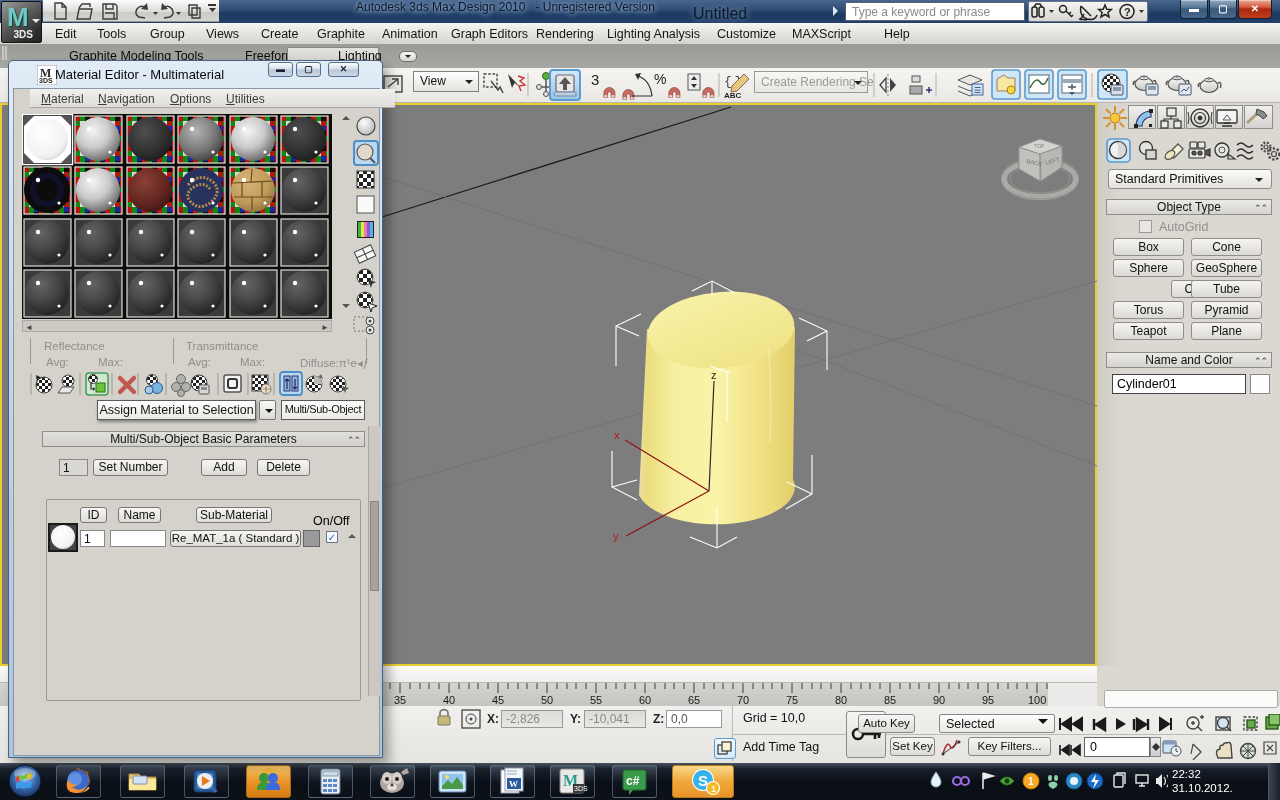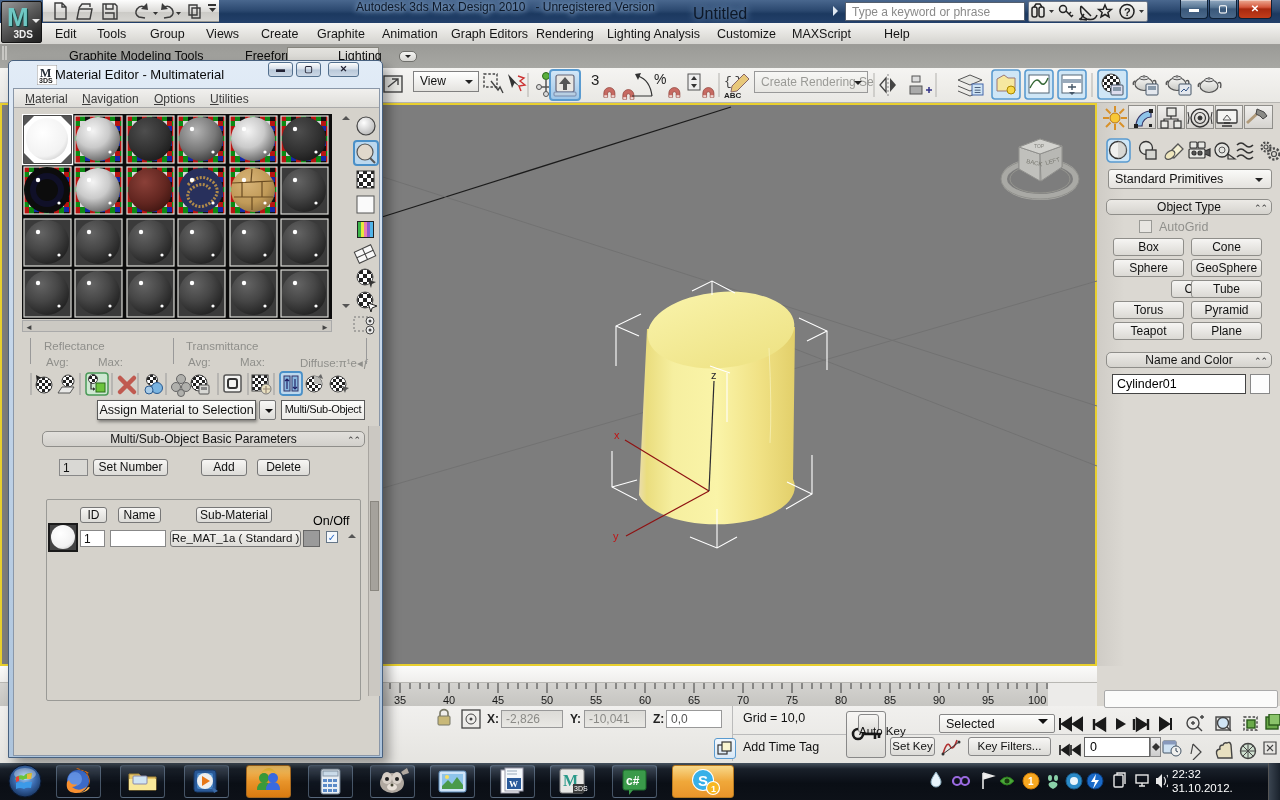--- a/index.html
+++ b/index.html
@@ -31,38 +31,38 @@
 #toolbar{left:0;top:68px;width:1280px;height:35px;background:linear-gradient(#f5f4f2,#e9e8e4);border-bottom:1px solid #b5b4b0;}
 #viewdd{left:413px;top:71px;width:66px;height:21px;background:linear-gradient(#fff,#e4e3df);border:1px solid #808080;font-size:12px;padding:2px 0 0 6px;color:#111;}
 #viewdd:after{content:"";position:absolute;right:5px;top:8px;border:4px solid transparent;border-top-color:#222;}
 #snapbtn{left:549px;top:69px;width:32px;height:32px;border:2px solid #5a9bd0;border-radius:4px;background:linear-gradient(#d3e7f7,#9ec6e8);}
 #cssdd{left:754px;top:71px;width:114px;height:22px;background:linear-gradient(#f7f7f5,#e7e6e2);border:1px solid #999;font-size:12px;color:#9a9a96;padding:3px 0 0 6px;white-space:nowrap;}
 #cssdd:after{content:"";position:absolute;right:5px;top:9px;border:4px solid transparent;border-top-color:#222;}
 #viewport{left:0;top:103px;width:1097px;height:563px;background:#7d7d7d;border:2px solid #e8cf2e;}
 #cmdpanel{left:1097px;top:103px;width:183px;height:610px;background:linear-gradient(90deg,#cfccc6,#dbd8d2 15%);}
 .ctab{position:absolute;top:105px;width:28px;height:24px;background:linear-gradient(#f0efed,#d5d3cf);border:1px solid #8f8e8a;}
 .cpbtn{position:absolute;width:71px;height:18px;background:linear-gradient(#f6f5f3,#dbd9d4);border:1px solid #8f8e8a;border-radius:3px;font-size:12px;text-align:center;line-height:16px;color:#111;white-space:nowrap;}
-.rollhdr{position:absolute;width:166px;height:16px;background:linear-gradient(#eceae6,#d5d3ce);border:1px solid #8f8e8a;border-radius:5px;font-size:12px;text-align:center;color:#111;line-height:15px;}
+.rollhdr{position:absolute;width:166px;height:16px;background:linear-gradient(#eceae6,#d5d3ce);border:1px solid #8f8e8a;border-radius:0;font-size:12px;text-align:center;color:#111;line-height:15px;}
 .rollhdr i{position:absolute;right:4px;top:1px;font-style:normal;font-size:9px;color:#333;letter-spacing:-1px;}
 #stdprim{position:absolute;left:1108px;top:169px;width:164px;height:20px;background:linear-gradient(#fafaf8,#e4e2de);border:1px solid #8f8e8a;border-radius:3px;font-size:12.5px;padding:2px 0 0 6px;color:#111;}
 #stdprim:after{content:"";position:absolute;right:8px;top:8px;border:4.5px solid transparent;border-top-color:#222;}
 #trackbar{left:0;top:666px;width:1097px;height:17px;background:linear-gradient(#fbfbfa,#efeeec);border-bottom:1px solid #b8b7b3;}
 #ruler{left:0;top:683px;width:1097px;height:23px;background:linear-gradient(#d4d3d0,#c6c5c1);}
 #botpanel{left:0;top:706px;width:1280px;height:57px;background:linear-gradient(#f1f0ee,#e5e4e0);}
 #rpanelgap{left:1097px;top:666px;width:183px;height:40px;background:#dbd8d2;}
 .statfield{position:absolute;height:18px;background:linear-gradient(#dcdbd7,#e9e8e4);border:1px solid #999;font-size:12px;color:#8a8a86;padding:1px 0 0 4px;}
 .btn7{position:absolute;background:linear-gradient(#f7f6f4,#dcdbd7);border:1px solid #888;border-radius:3px;font-size:11.5px;text-align:center;color:#111;white-space:nowrap;}
 #taskbar{left:0;top:763px;width:1280px;height:37px;background:linear-gradient(#46525e,#19202a 16%,#0a0e15 55%,#0d1118);}
 .task{position:absolute;top:765px;width:45px;height:33px;border:1px solid rgba(125,150,175,.5);border-radius:3px;background:linear-gradient(rgba(140,160,185,.3),rgba(40,55,75,.2) 50%,rgba(10,15,25,.25));}
 #clock{position:absolute;left:1172px;top:767px;width:72px;color:#fff;font-size:11.5px;text-align:left;line-height:14px;}
 #me{left:8px;top:60px;width:375px;height:698px;z-index:50;border:1px solid #48617f;border-radius:5px 5px 0 0;background:linear-gradient(#e2ecf7,#c2d4e8 45%,#adc4dc);box-shadow:6px 7px 12px rgba(0,0,0,.35);}
 #metitle{position:absolute;left:46px;top:6px;font-size:13px;color:#0a0a0a;white-space:nowrap;}
 .mewbtn{position:absolute;top:1px;width:25px;height:15px;background:linear-gradient(#fefefe,#d4dde8 48%,#b8c7d8 52%,#ccd8e6);border:1px solid #54708e;border-radius:3px;color:#223;font-size:9px;text-align:center;line-height:13px;font-weight:bold;}
 #mebody{position:absolute;left:4px;top:27px;width:367px;height:668px;background:#d5d2cb;border:1px solid #8a97a8;}
-#memenu{position:absolute;left:0;top:0;width:365px;height:19px;background:linear-gradient(#f1f0ee,#deddd9);border-bottom:1px solid #aaa;}
+#memenu{position:absolute;left:16px;top:0;width:365px;height:19px;background:linear-gradient(#f1f0ee,#deddd9);border-bottom:1px solid #aaa;}
 #memenu span{position:absolute;top:3px;font-size:12px;color:#3c3c3c;}
 .melab{position:absolute;font-size:11.5px;color:#8f8f8b;white-space:nowrap;}
 .mesep{position:absolute;width:1px;height:26px;background:#999;}
 #assignbtn{position:absolute;left:83px;top:311px;width:159px;height:20px;background:linear-gradient(#ffffff,#e9e8e4);border:1px solid #5a5a5a;box-shadow:1px 2px 3px rgba(0,0,0,.4);font-size:12.5px;text-align:center;padding-top:2px;color:#111;}
 #assigndd{position:absolute;left:245px;top:311px;width:17px;height:20px;background:linear-gradient(#f8f8f6,#dcdbd7);border:1px solid #777;border-radius:2px;}
 #assigndd:after{content:"";position:absolute;left:5px;top:8px;border:4px solid transparent;border-top-color:#111;}
 #msobtn{position:absolute;left:267px;top:311px;width:84px;height:20px;background:linear-gradient(#fdfdfc,#ecebe7);border:1px solid #5a5a5a;font-size:11px;letter-spacing:-0.3px;text-align:center;padding-top:2px;color:#111;}
 #merollout{position:absolute;left:0;top:337px;width:354px;height:331px;}
 #mescroll{position:absolute;left:354px;top:337px;width:12px;height:270px;background:#cbc8c2;border-left:1px solid #a8a5a0;}
 #mescroll .thumb{position:absolute;left:1px;top:75px;width:9px;height:90px;background:#a5a29c;border:1px solid #8a8780;}
@@ -583,21 +583,21 @@
   <svg class="abs" style="left:716px;top:740px;" width="18" height="17" viewBox="0 0 18 17">
       <rect x="2" y="5" width="9" height="9" fill="none" stroke="#333" stroke-width="1.2"></rect>
       <rect x="6" y="2" width="9" height="9" fill="#f8f4d0" stroke="#333" stroke-width="1.2"></rect>
     </svg>
   <div class="abs" style="left:743px;top:740px;font-size:12.5px;color:#111;">Add Time Tag</div>
   <div class="btn7" style="left:846px;top:711px;width:40px;height:47px;"></div>
   <svg class="abs" style="left:850px;top:724px;" width="34" height="20" viewBox="0 0 34 20">
       <circle cx="8" cy="10" r="5" fill="none" stroke="#1a1a1a" stroke-width="2.6"></circle>
       <path d="M13,10 L31,10 M25,10 l0,5 M29,10 l0,4" stroke="#1a1a1a" stroke-width="2.6"></path>
     </svg>
-  <div class="btn7" style="left:858px;top:714px;width:21px;height:19px;padding-top:10px;">Auto Key</div>
+  <div class="btn7" style="left:858px;top:714px;width:57px;height:19px;padding-top:2px;">Auto Key</div>
   <div class="btn7" style="left:890px;top:737px;width:45px;height:19px;padding-top:2px;">Set Key</div>
   <div class="abs" style="left:939px;top:714px;width:116px;height:19px;background:linear-gradient(#fdfdfc,#eae9e5);border:1px solid #888;border-radius:2px;font-size:12.5px;padding:2px 0 0 6px;color:#111;">Selected<span style="position:absolute;right:6px;top:4px;width:0;height:0;border:5px solid transparent;border-top-color:#111;"></span></div>
   <svg class="abs" style="left:941px;top:738px;" width="22" height="20" viewBox="0 0 22 20">
       <path d="M2,16 q4,-14 7,-8 t7,-6" fill="none" stroke="#b03030" stroke-width="1.6"></path>
       <path d="M2,16 l16,-12" stroke="#333" stroke-width="1"></path>
       <circle cx="2" cy="16" r="1.5" fill="#333"></circle>
       <circle cx="18" cy="4" r="1.5" fill="#333"></circle>
     </svg>
   <div class="btn7" style="left:968px;top:737px;width:83px;height:19px;padding-top:2px;">Key Filters...</div>
   <svg class="abs" style="left:1058px;top:714px;" width="222px" height="46" viewBox="0 0 222 46">

